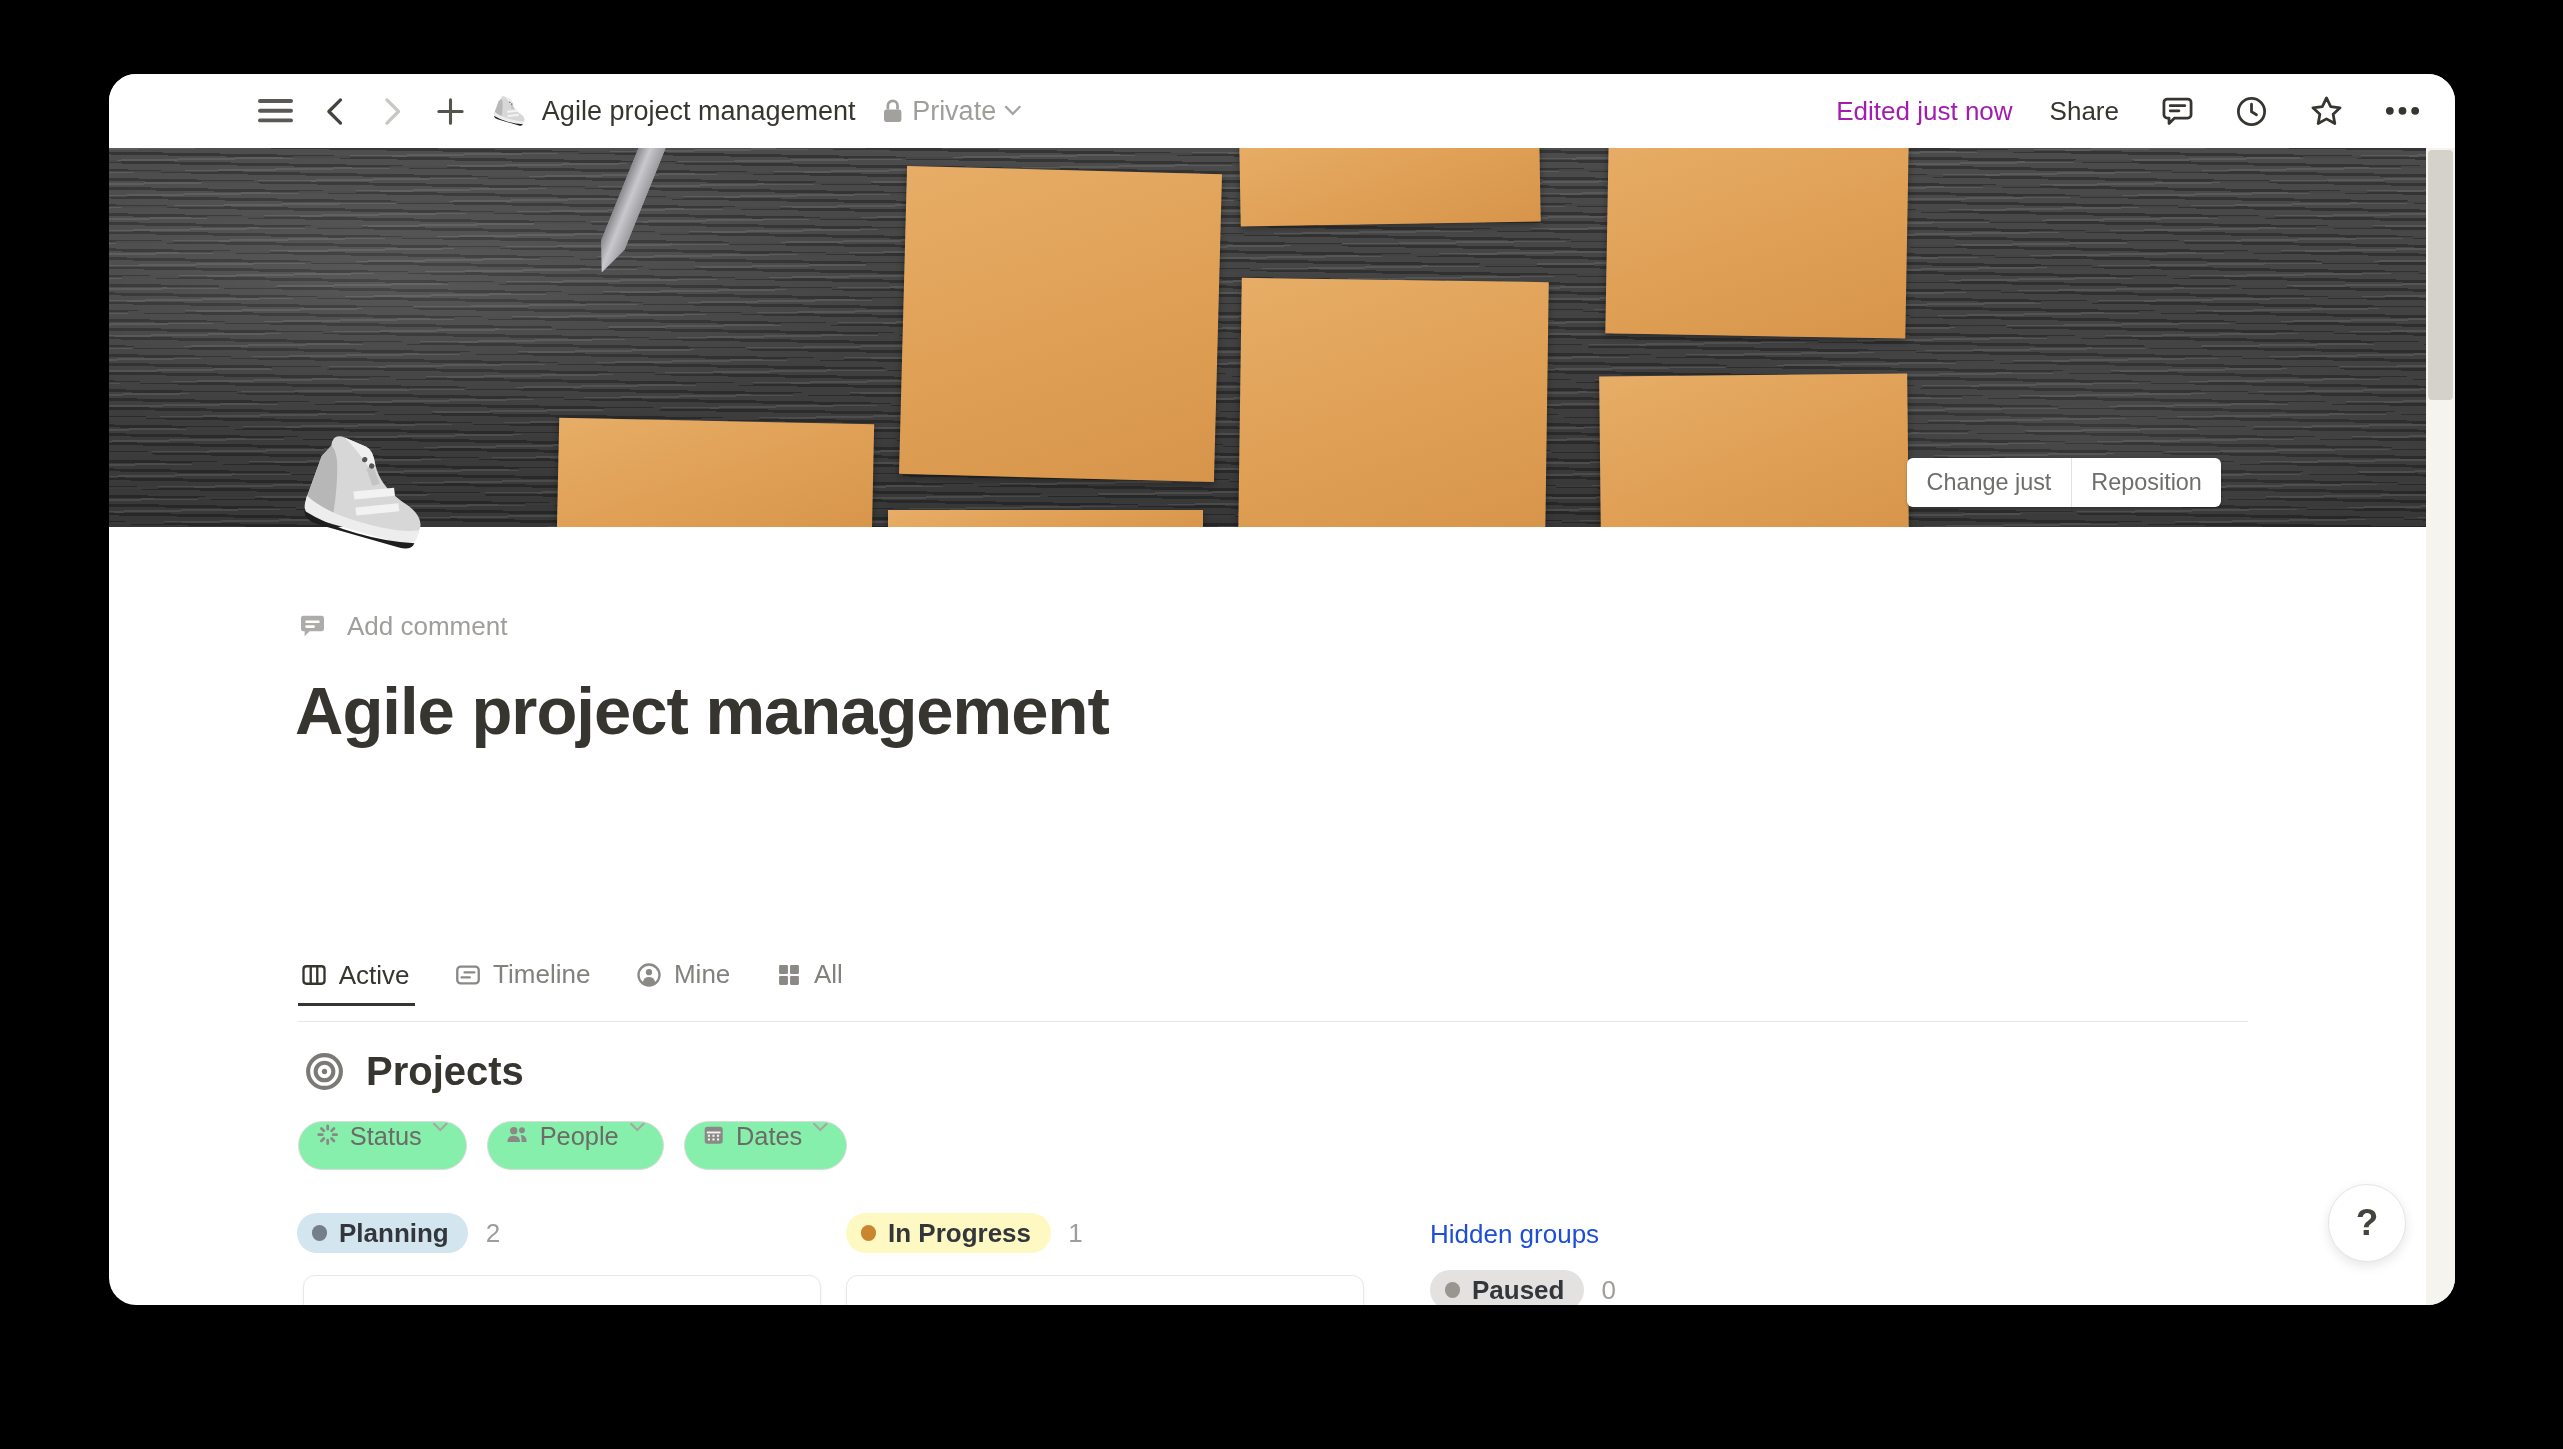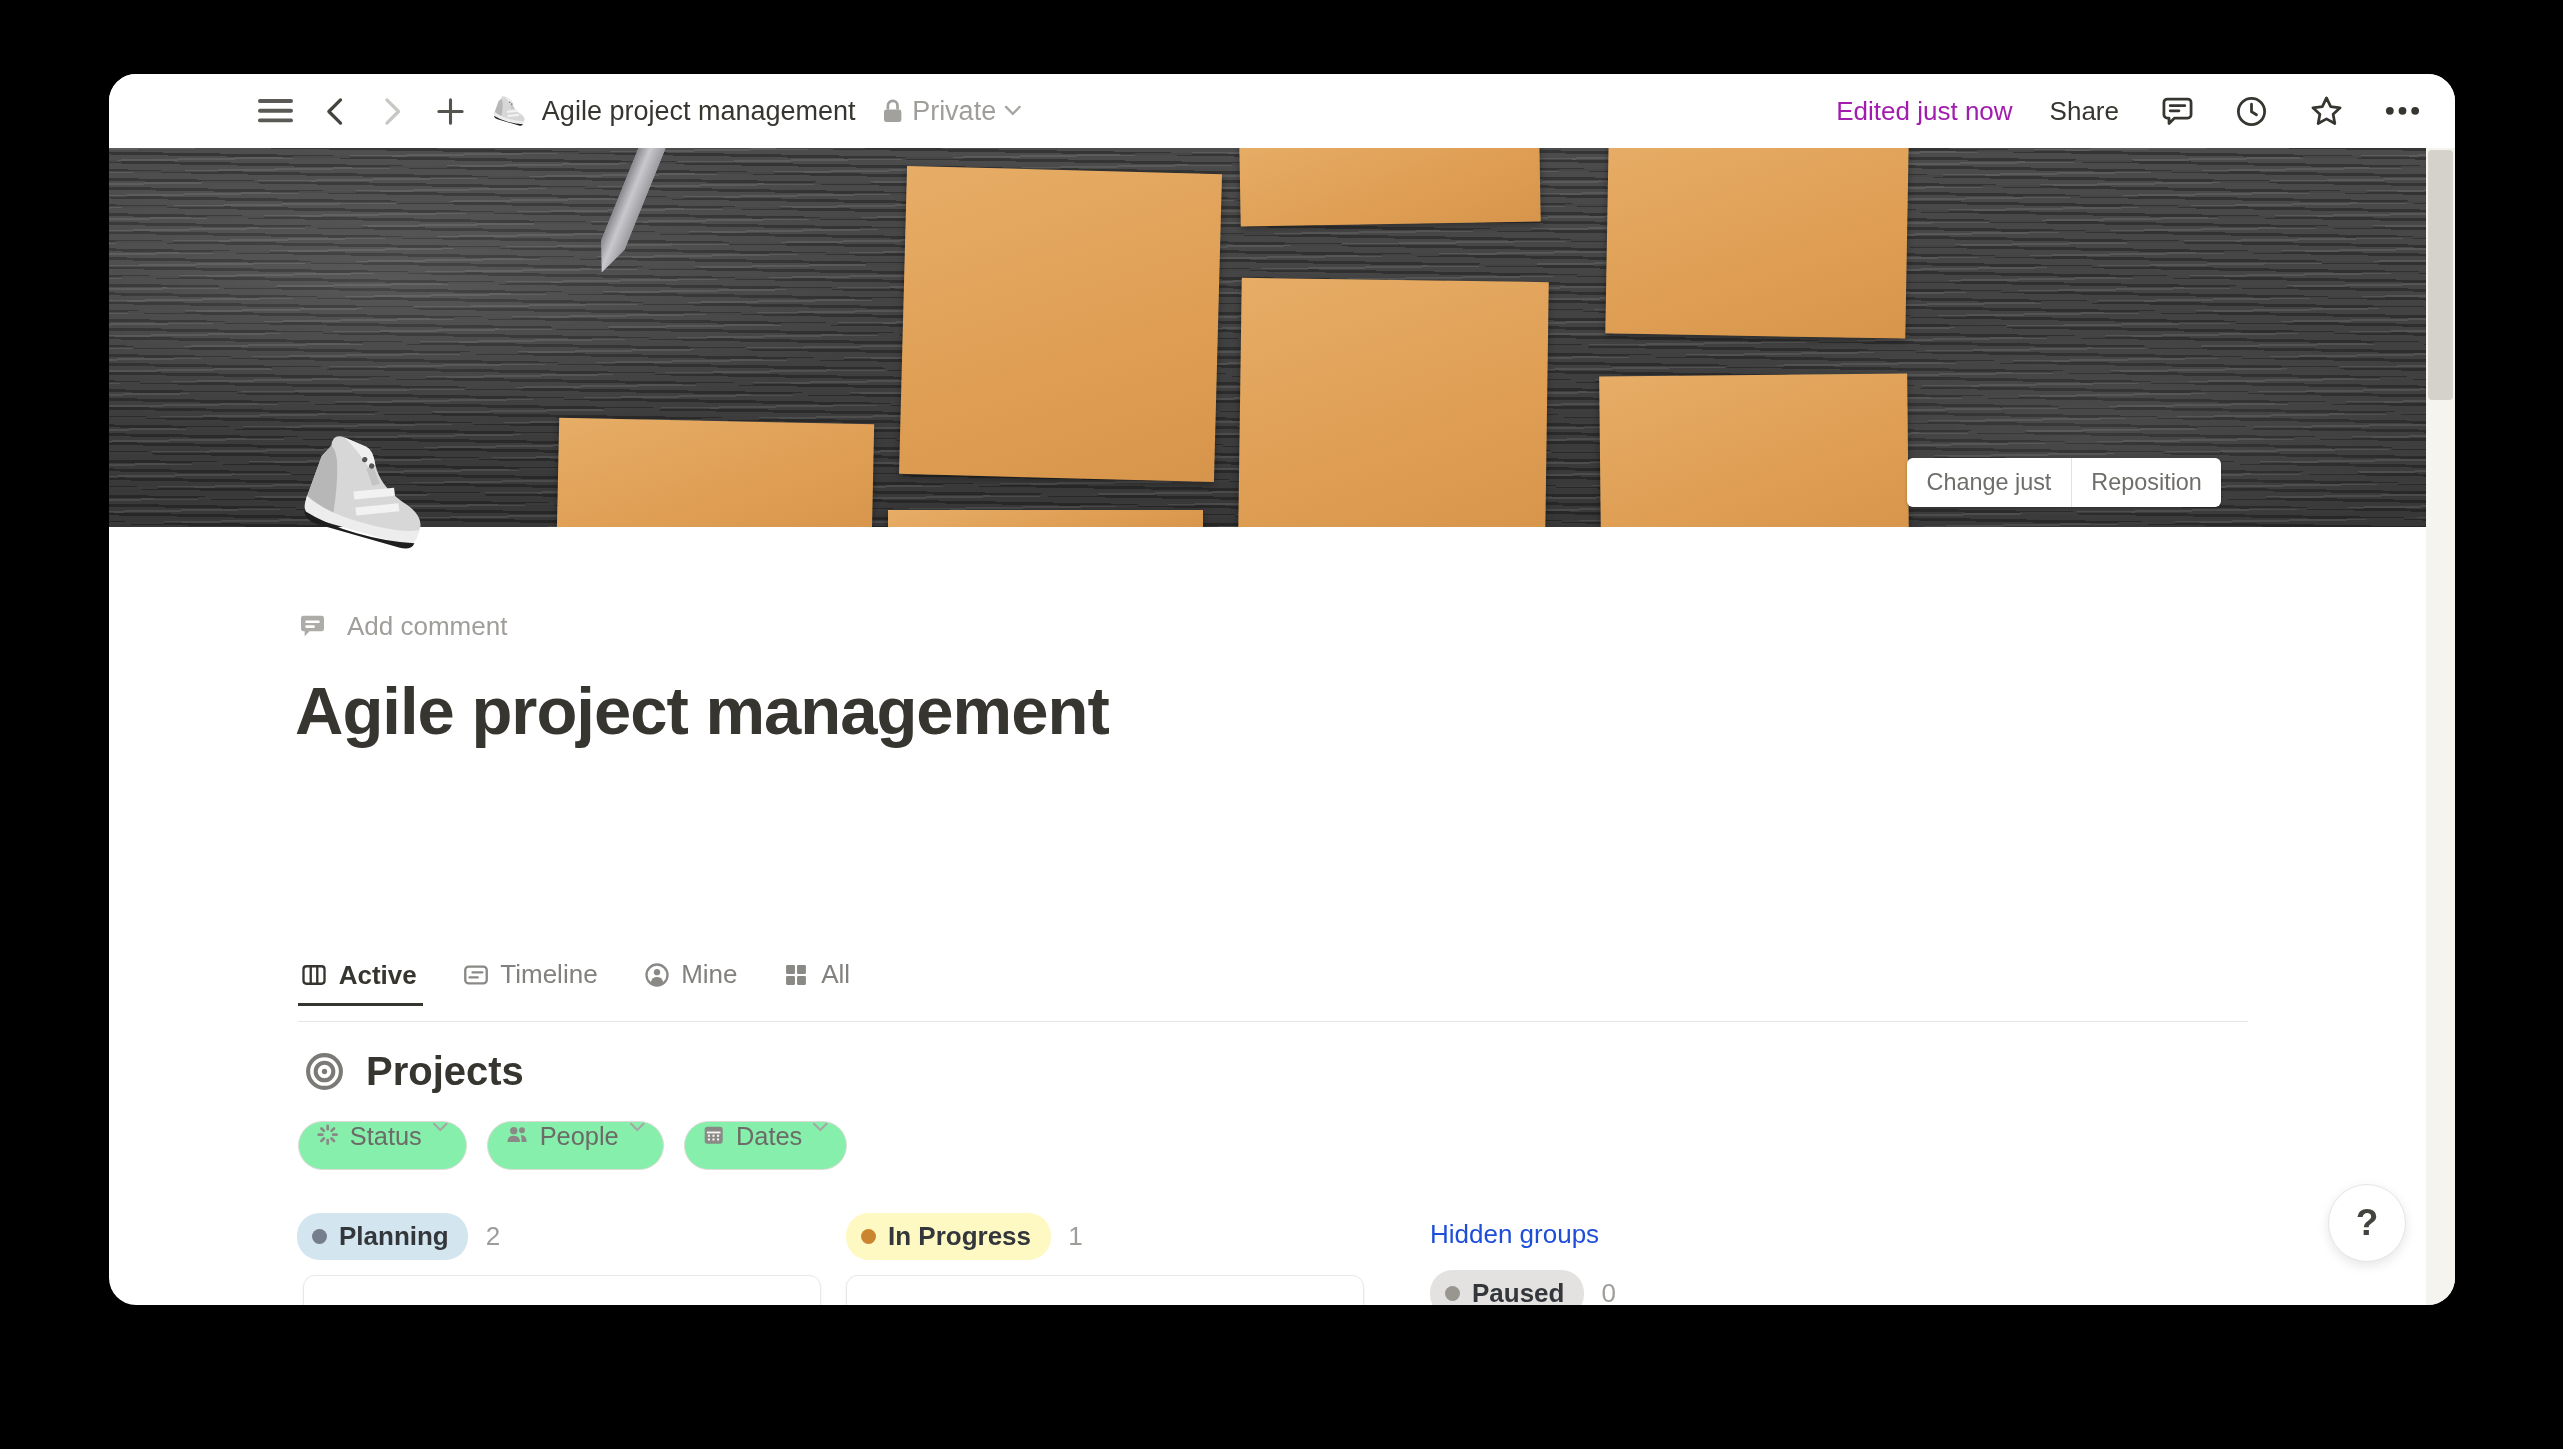--- a/index.html
+++ b/index.html
@@ -66,35 +66,35 @@
   .add-comment span{font-size:26px;color:#a09e9a;}
   .page-title{
     position:absolute;left:186px;top:598px;font-size:67px;font-weight:700;color:#37352f;
     letter-spacing:-1px;white-space:nowrap;
   }
   .tip{position:absolute;left:189px;top:709px;width:1866px;font-size:27px;line-height:48px;color:#4d4b45;}
   .tip b{color:#37352f;font-weight:700;}
   
   .tabs{position:absolute;left:189px;top:885px;display:flex;gap:37px;align-items:flex-end;}
   .tab{display:flex;align-items:center;gap:10.7px;padding:0 5.9px 15.6px 2px;cursor:pointer;font-size:26px;color:#82817d;}
-  .tab.active{color:#37352f;font-weight:700;border-bottom:3.9px solid #37352f;padding-bottom:11.7px;}
+  .tab.active{color:#37352f;font-weight:400;border-bottom:3.9px solid #37352f;padding-bottom:11.7px;}
   .tabs-rule{position:absolute;left:189px;top:947px;width:1950px;height:1px;background:#e9e7e4;}
   
   .section-head{position:absolute;left:195px;top:975px;display:flex;align-items:center;gap:21px;}
   .section-head .stitle{font-size:40px;font-weight:700;color:#37352f;}
   
   .chips{position:absolute;left:189px;top:1047px;display:flex;gap:20.5px;}
   .chip{
     display:flex;gap:9.8px;height:47px;padding:0 17.6px 0 15.6px;
     border:1.5px solid #dcdbd7;border-radius:25.4px;cursor:pointer;background:#86efac;
   }
   .chip span{font-size:25.4px;color:#6c6b67;}
   
   .group-col{position:absolute;top:1139px;display:flex;align-items:center;}
-  .group-pill{display:flex;align-items:center;gap:11.7px;height:47px;padding:0 19.5px 0 14.7px;border-radius:22.5px;}
+  .group-pill{display:flex;align-items:center;gap:11.7px;height:40px;padding:0 19.5px 0 14.7px;border-radius:22.5px;}
   .group-pill .glabel{font-size:26px;font-weight:600;color:#33373b;white-space:nowrap;}
   .dot{width:15.6px;height:15.6px;border-radius:50%;}
   .gcount{font-size:26px;color:#9f9d99;margin-left:17.6px;}
   .hidden-label{position:absolute;left:1321px;top:1145px;font-size:26px;color:#1d4ed8;}
   .paused-col{position:absolute;left:1321px;top:1196px;display:flex;align-items:center;}
   
   .card{
     position:absolute;top:1201px;width:516px;height:137px;background:#fff;
     border:1.5px solid #e9e7e3;border-radius:11.7px;box-shadow:0 2px 3.9px rgba(15,15,15,.05);
   }

